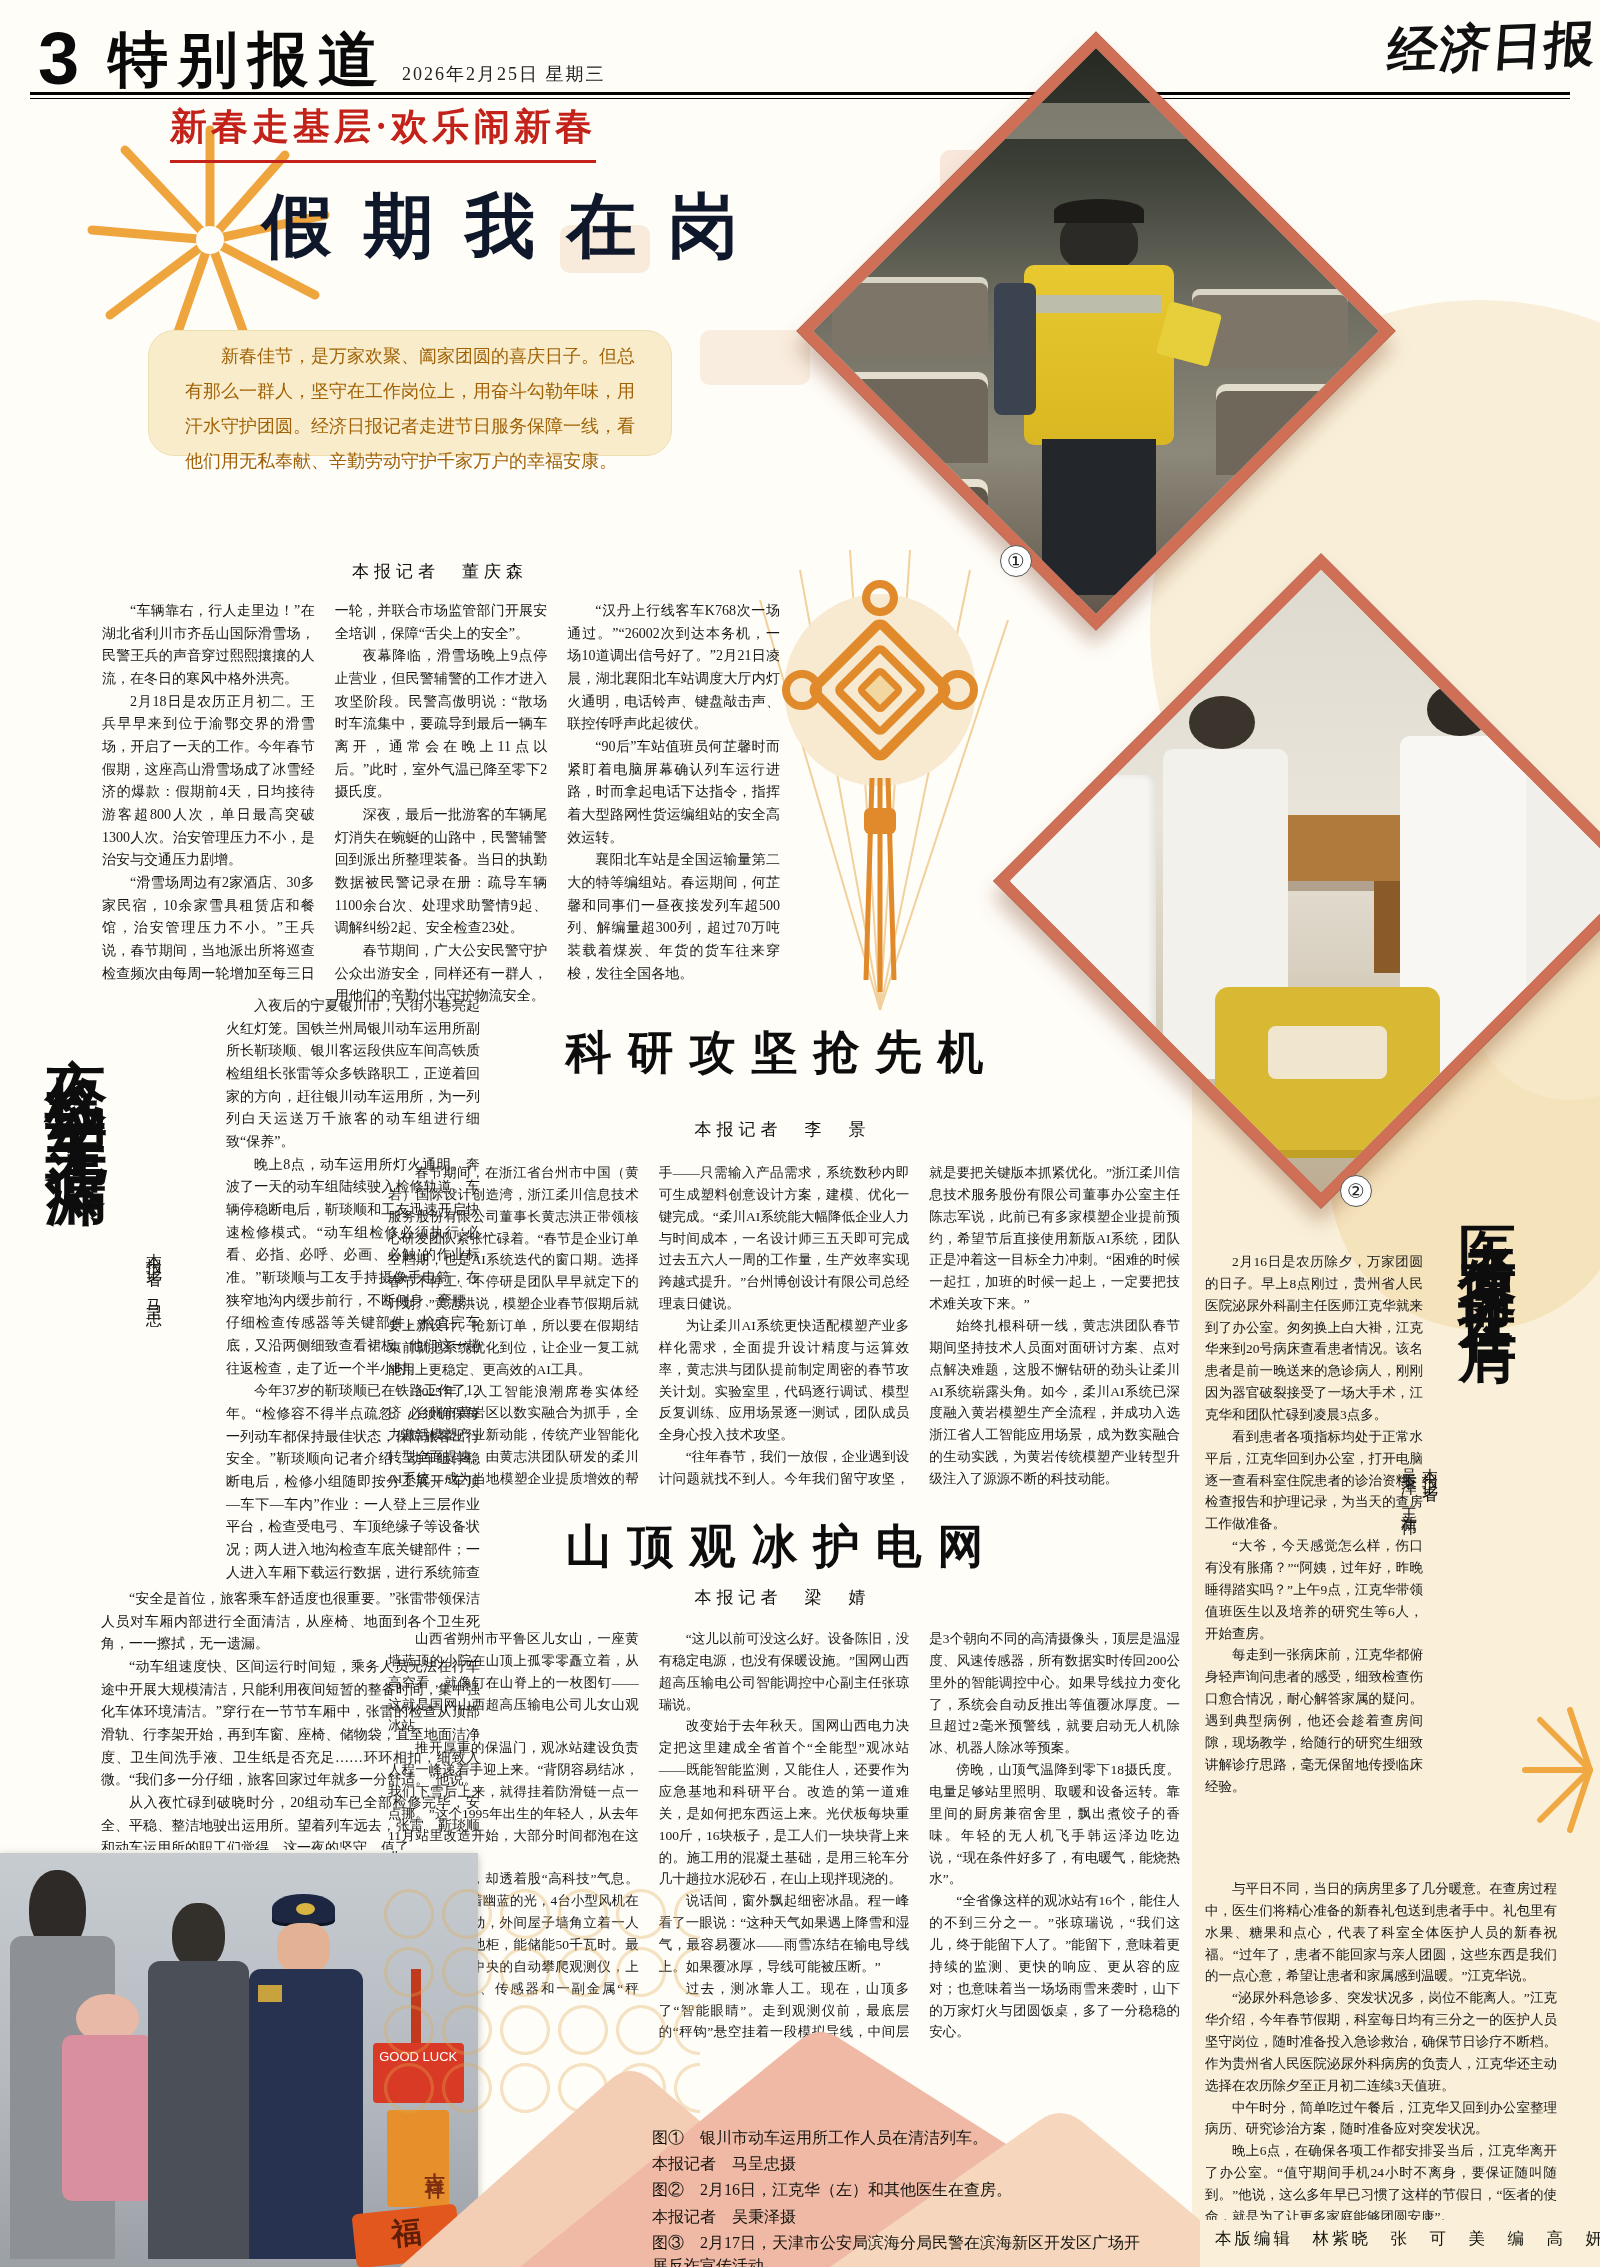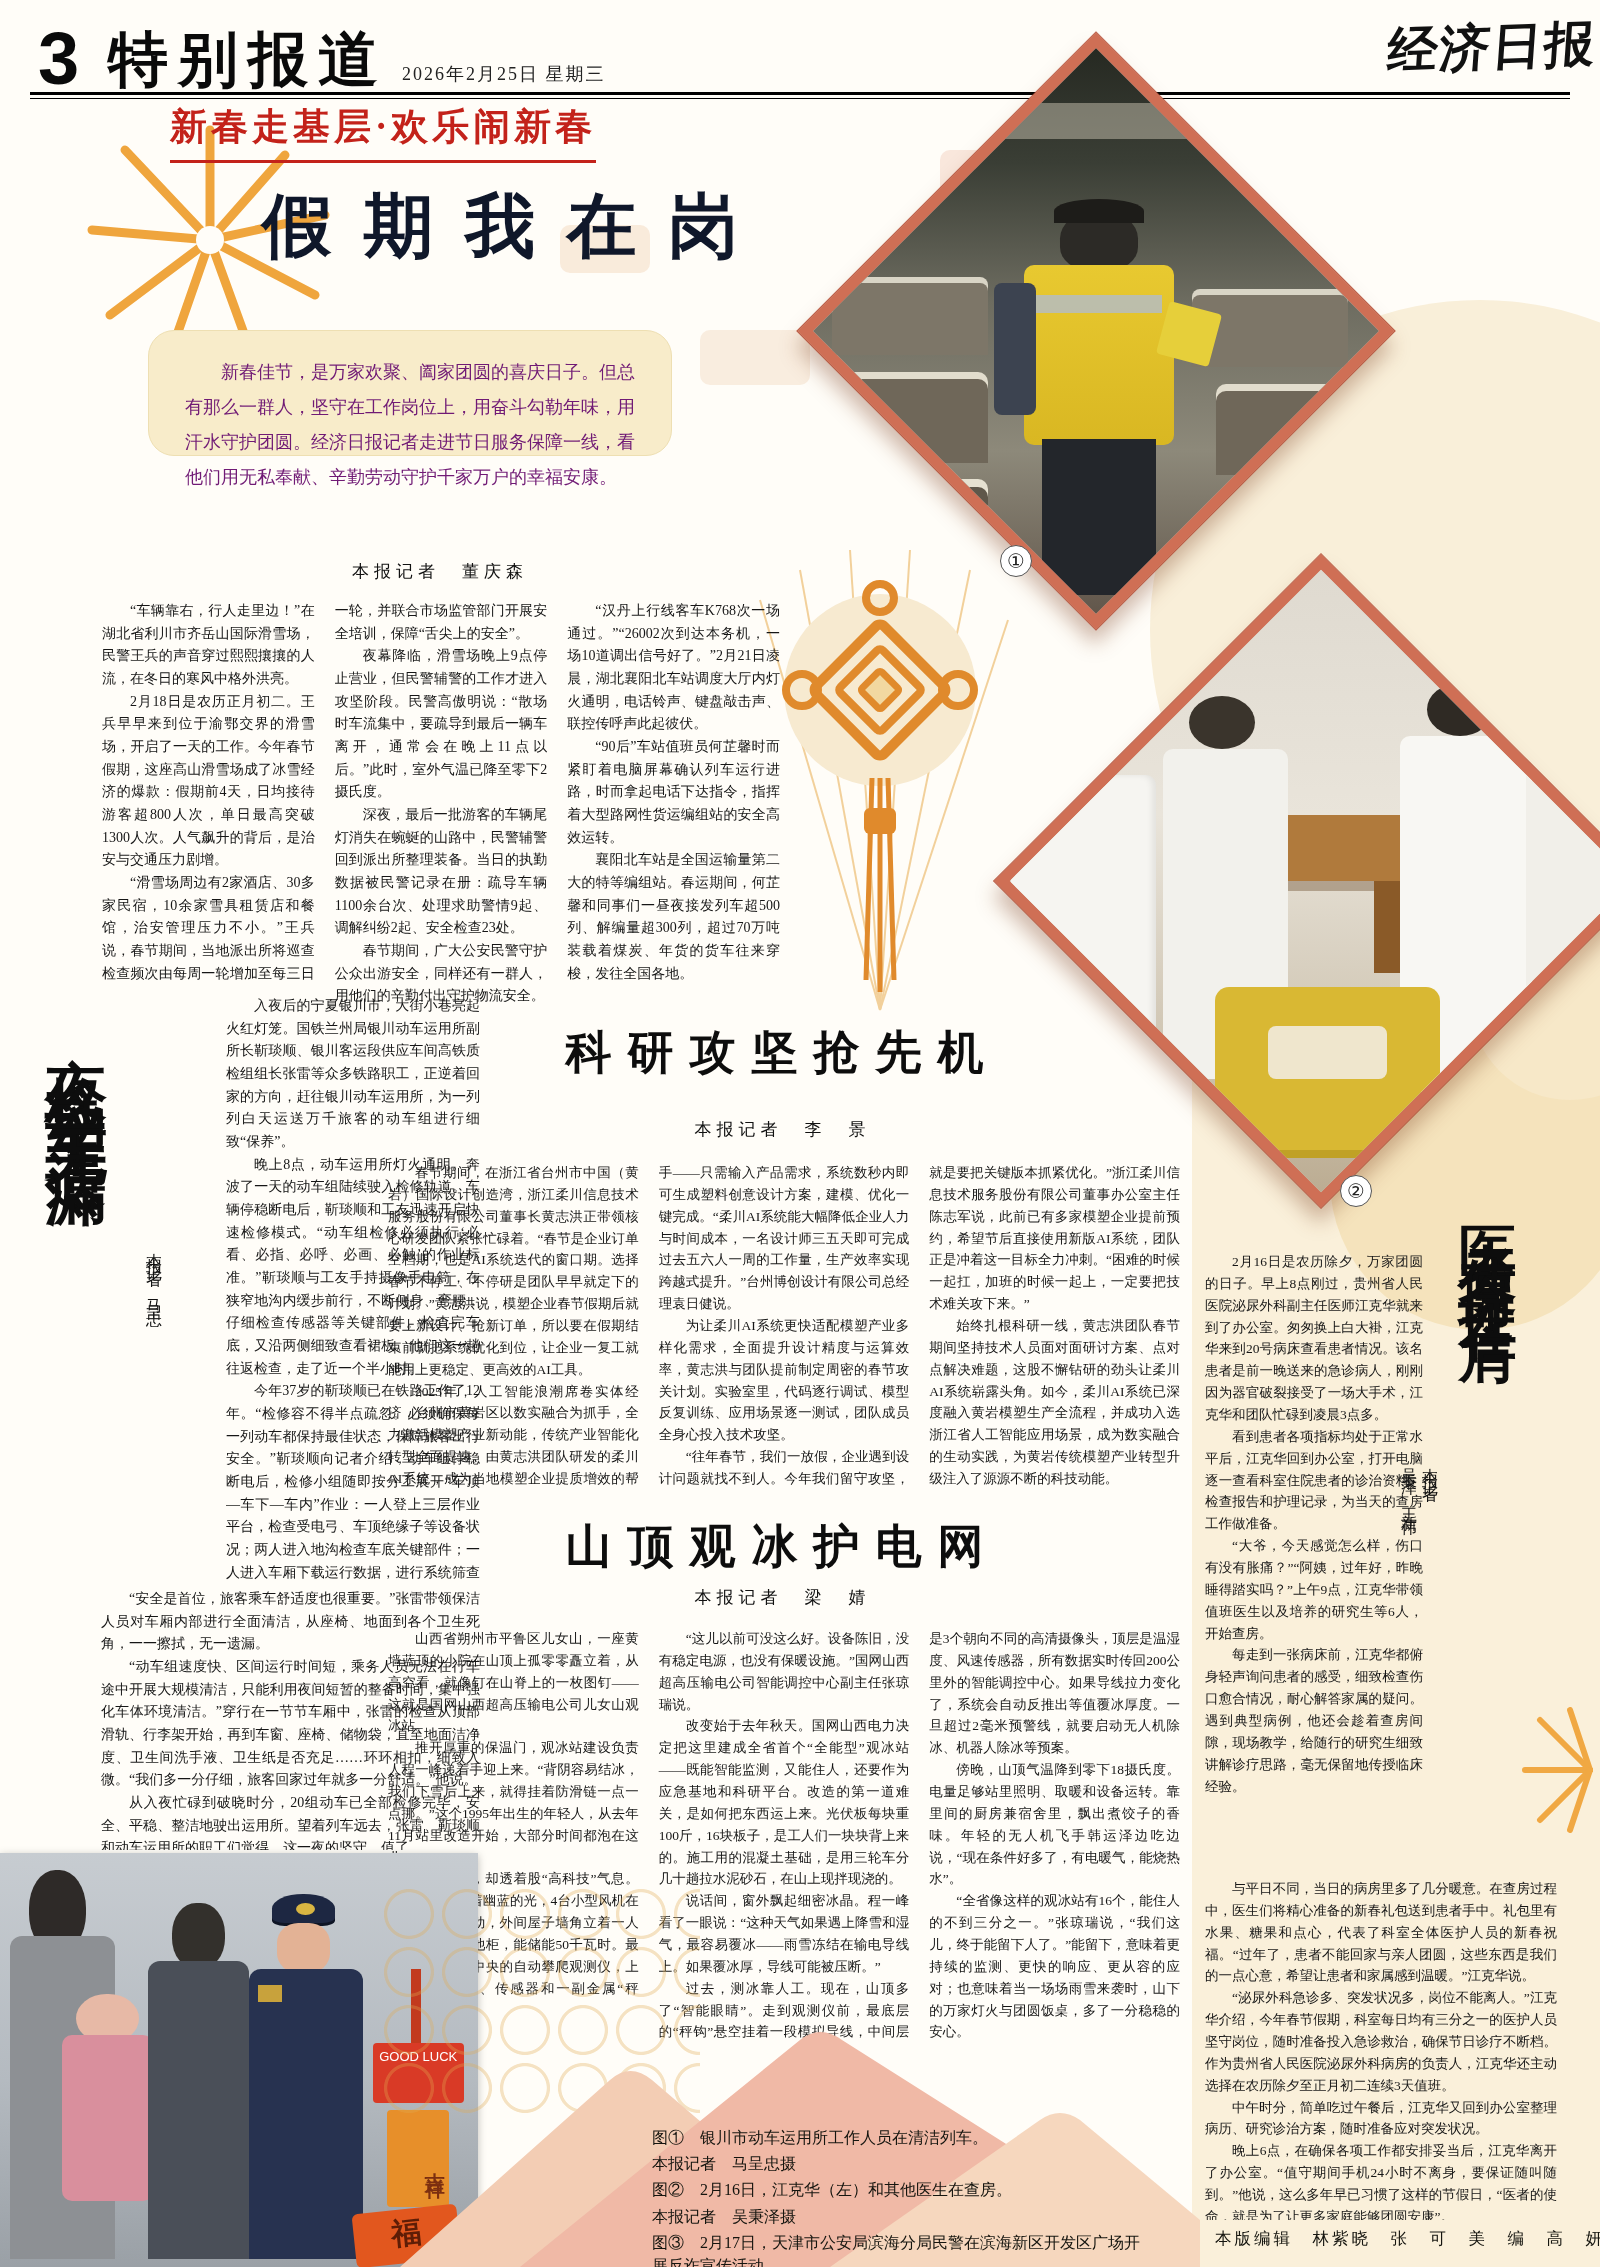--- a/index.html
+++ b/index.html
@@ -9,21 +9,21 @@
   
   .pagenum{font-family:"Liberation Sans","DejaVu Sans",sans-serif;font-weight:bold;font-size:74px;color:#0a0a0a;line-height:1;}
   .section-title{font-weight:900;font-size:60px;letter-spacing:10px;color:#0a0a0a;line-height:1;}
   .date-line{font-size:18px;letter-spacing:2px;color:#222;}
   .masthead{font-weight:900;font-size:50px;letter-spacing:2px;transform:skewX(-6deg) rotate(-2deg);color:#111;}
   .header-rule{border-top:3px solid #000;border-bottom:1px solid #000;height:3px;}
   
   .banner{color:#c3221a;font-weight:900;font-size:37px;letter-spacing:4px;border-bottom:3px solid #c3221a;padding-bottom:8px;}
   .main-title{font-family:Liberation Serif, serif;font-weight:900;font-size:70px;letter-spacing:0.45em;color:#0f172a;white-space:nowrap;}
   .intro-box{background:#f8ecca;border:1px solid #eedfb2;border-radius:26px;}
-  .intro-text{font-size:18px;line-height:1.95;text-align:justify;color:#701a75;padding:24px 36px 0 36px;}
+  .intro-text{font-size:18px;line-height:1.95;text-align:justify;color:#a16207;padding:8px 36px 0 36px;}
   .intro-text p{margin:0;text-indent:2em;}
   
   .article-title{font-weight:900;text-align:center;color:#0d0d0d;white-space:nowrap;}
   .t-large{font-size:48px;letter-spacing:16px;}
   .byline{text-align:center;font-size:17px;letter-spacing:5px;color:#111;}
   .body-text{font-size:14px;line-height:1.62;text-align:justify;color:#161616;overflow:hidden;}
   .body-text p{margin:0;text-indent:2em;}
   .cols3{column-count:3;column-gap:20px;}
   .vtitle{writing-mode:vertical-rl;font-weight:900;color:#0d0d0d;}
   .vbyline{writing-mode:vertical-rl;font-size:16px;letter-spacing:6px;color:#111;}
@@ -173,21 +173,21 @@
       <line x1="132" y1="238" x2="126" y2="440"></line>
         <line x1="148" y1="238" x2="154" y2="440"></line>
       <line x1="140" y1="238" x2="140" y2="452"></line>
     </g>
     <rect x="124" y="268" width="32" height="26" rx="6" fill="#e08a2c"></rect>
   </svg>
 
   <div class="abs byline" style="left:100px;top:560px;width:680px;">本报记者　董庆森</div>
   <div class="abs body-text cols3" style="left:102px;top:600px;width:678px;height:412px;">
       <p>“车辆靠右，行人走里边！”在湖北省利川市齐岳山国际滑雪场，民警王兵的声音穿过熙熙攘攘的人流，在冬日的寒风中格外洪亮。</p>
-      <p>2月18日是农历正月初二。王兵早早来到位于渝鄂交界的滑雪场，开启了一天的工作。今年春节假期，这座高山滑雪场成了冰雪经济的爆款：假期前4天，日均接待游客超800人次，单日最高突破1300人次。人气飙升的背后，是治安与交通压力剧增。</p>
+      <p>2月18日是农历正月初二。王兵早早来到位于渝鄂交界的滑雪场，开启了一天的工作。今年春节假期，这座高山滑雪场成了冰雪经济的爆款：假期前4天，日均接待游客超800人次，单日最高突破1300人次。治安管理压力不小，是治安与交通压力剧增。</p>
       <p>“滑雪场周边有2家酒店、30多家民宿，10余家雪具租赁店和餐馆，治安管理压力不小。”王兵说，春节期间，当地派出所将巡查检查频次由每周一轮增加至每三日一轮，并联合市场监管部门开展安全培训，保障“舌尖上的安全”。</p>
       <p>夜幕降临，滑雪场晚上9点停止营业，但民警辅警的工作才进入攻坚阶段。民警高傲明说：“散场时车流集中，要疏导到最后一辆车离开，通常会在晚上11点以后。”此时，室外气温已降至零下2摄氏度。</p>
       <p>深夜，最后一批游客的车辆尾灯消失在蜿蜒的山路中，民警辅警回到派出所整理装备。当日的执勤数据被民警记录在册：疏导车辆1100余台次、处理求助警情9起、调解纠纷2起、安全检查23处。</p>
       <p>春节期间，广大公安民警守护公众出游安全，同样还有一群人，用他们的辛勤付出守护物流安全。</p>
       <p>“汉丹上行线客车K768次一场通过。”“26002次到达本务机，一场10道调出信号好了。”2月21日凌晨，湖北襄阳北车站调度大厅内灯火通明，电话铃声、键盘敲击声、联控传呼声此起彼伏。</p>
       <p>“90后”车站值班员何芷馨时而紧盯着电脑屏幕确认列车运行进路，时而拿起电话下达指令，指挥着大型路网性货运编组站的安全高效运转。</p>
       <p>襄阳北车站是全国运输量第二大的特等编组站。春运期间，何芷馨和同事们一昼夜接发列车超500列、解编量超300列，超过70万吨装载着煤炭、年货的货车往来穿梭，发往全国各地。</p>
     </div>
 
   <div class="abs vtitle" style="left:34px;top:1008px;height:680px;font-size:62px;letter-spacing:18px;">夜检动车无遗漏</div>

